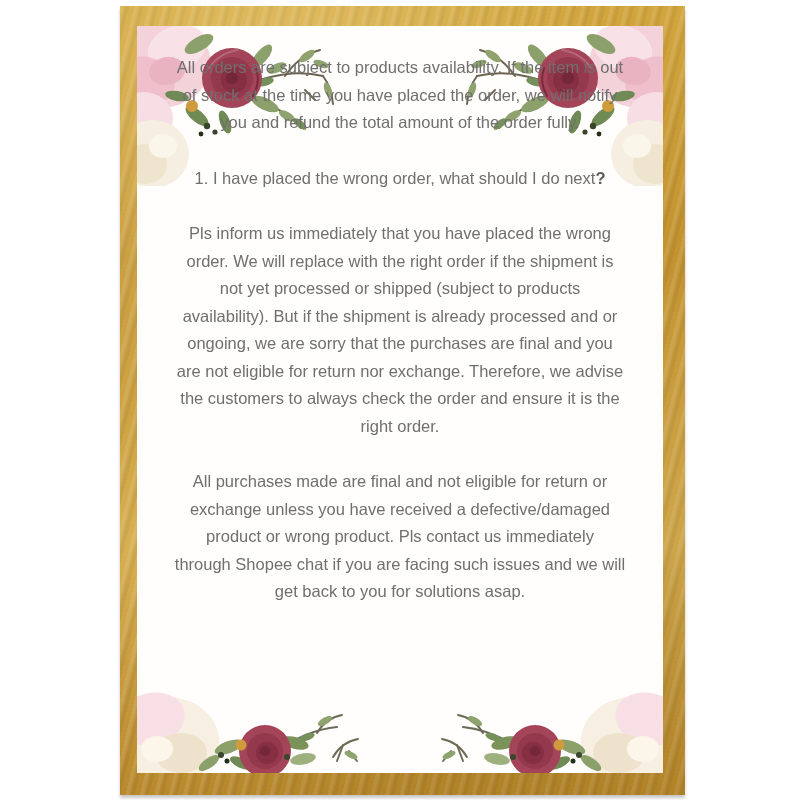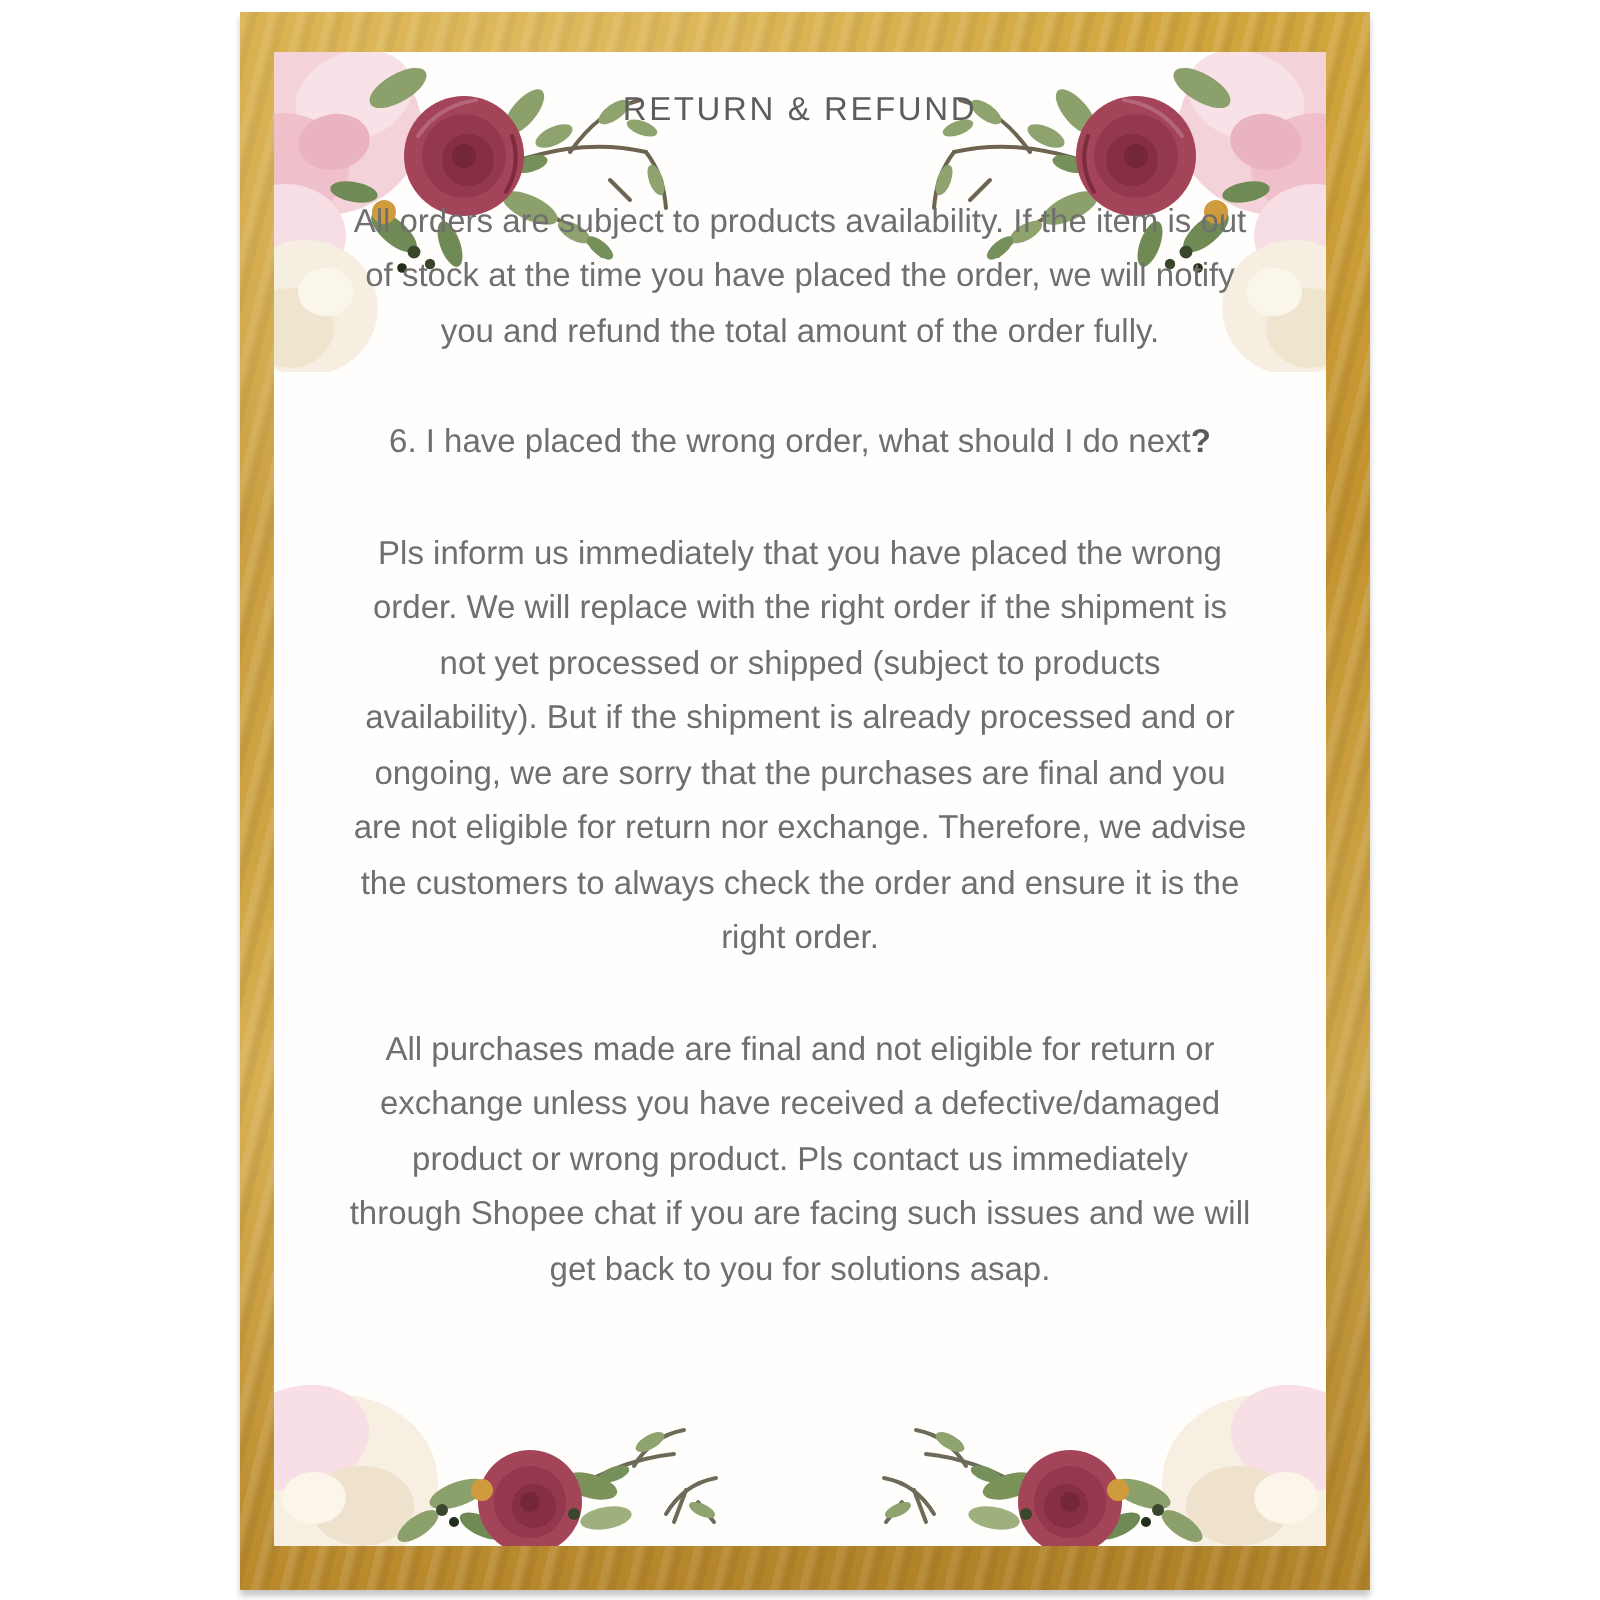--- a/index.html
+++ b/index.html
@@ -146,28 +146,27 @@
         <use href="#floral-top"></use>
       </svg>
     <svg class="floral fl-bl" width="230" height="110" viewBox="0 0 230 110">
         <use href="#floral-bottom"></use>
       </svg>
     <svg class="floral fl-br" width="230" height="110" viewBox="0 0 230 110">
         <use href="#floral-bottom"></use>
       </svg>
 
     <div class="content">
-      <div class="poster-title">RETURN &amp; REFUND</div>
 
       <div class="faq-body">All orders are subject to products availability. If the item is out
 of stock at the time you have placed the order, we will notify
 you and refund the total amount of the order fully.</div>
 
       <div class="faq-heading">
-        <span>6. I have placed the wrong order, what should I do next</span><span class="bold-suffix">?</span>
+        <span>1. I have placed the wrong order, what should I do next</span><span class="bold-suffix">?</span>
       </div>
       <div class="faq-body">Pls inform us immediately that you have placed the wrong
 order. We will replace with the right order if the shipment is
 not yet processed or shipped (subject to products
 availability). But if the shipment is already processed and or
 ongoing, we are sorry that the purchases are final and you
 are not eligible for return nor exchange. Therefore, we advise
 the customers to always check the order and ensure it is the
 right order.</div>
 

